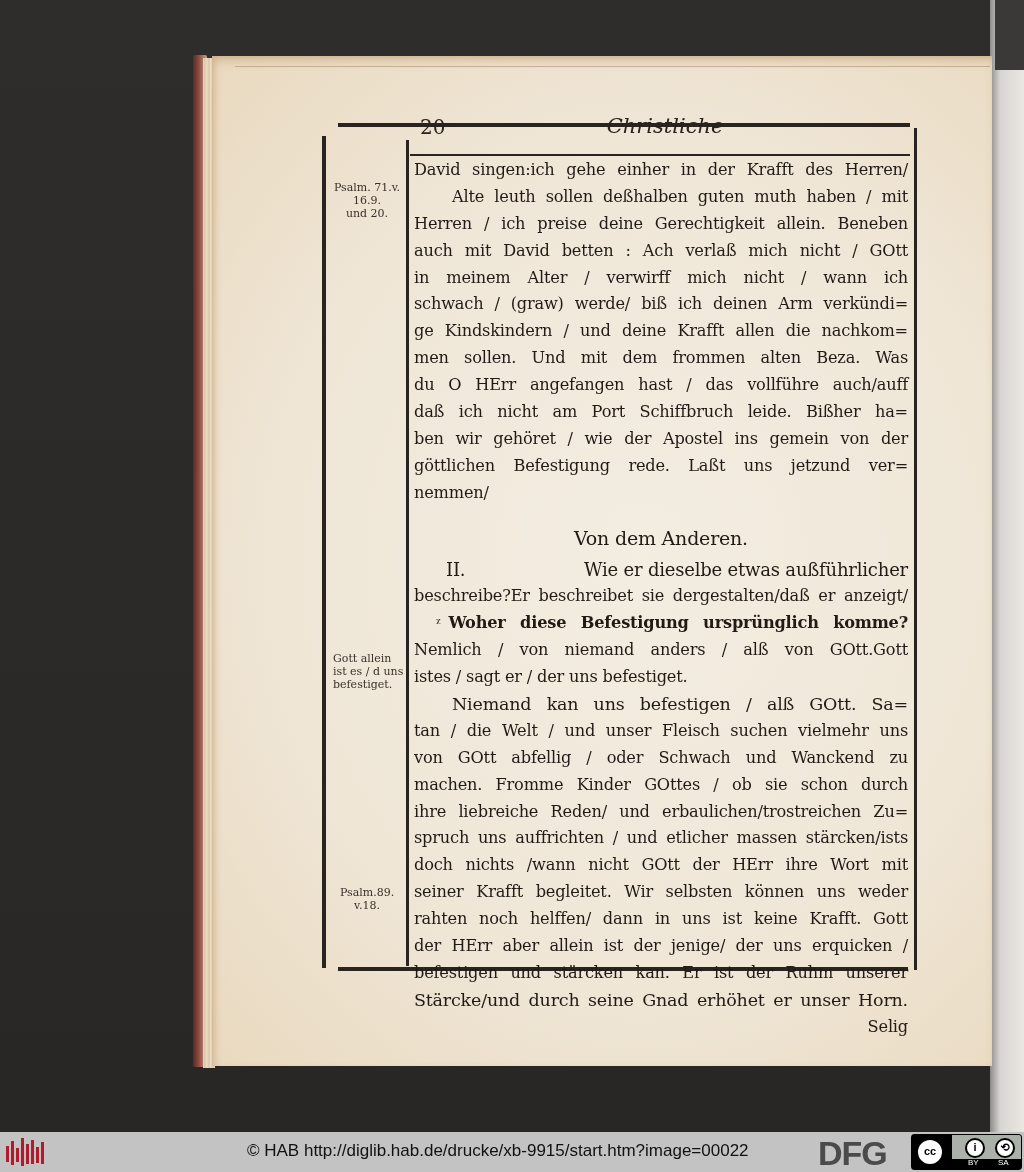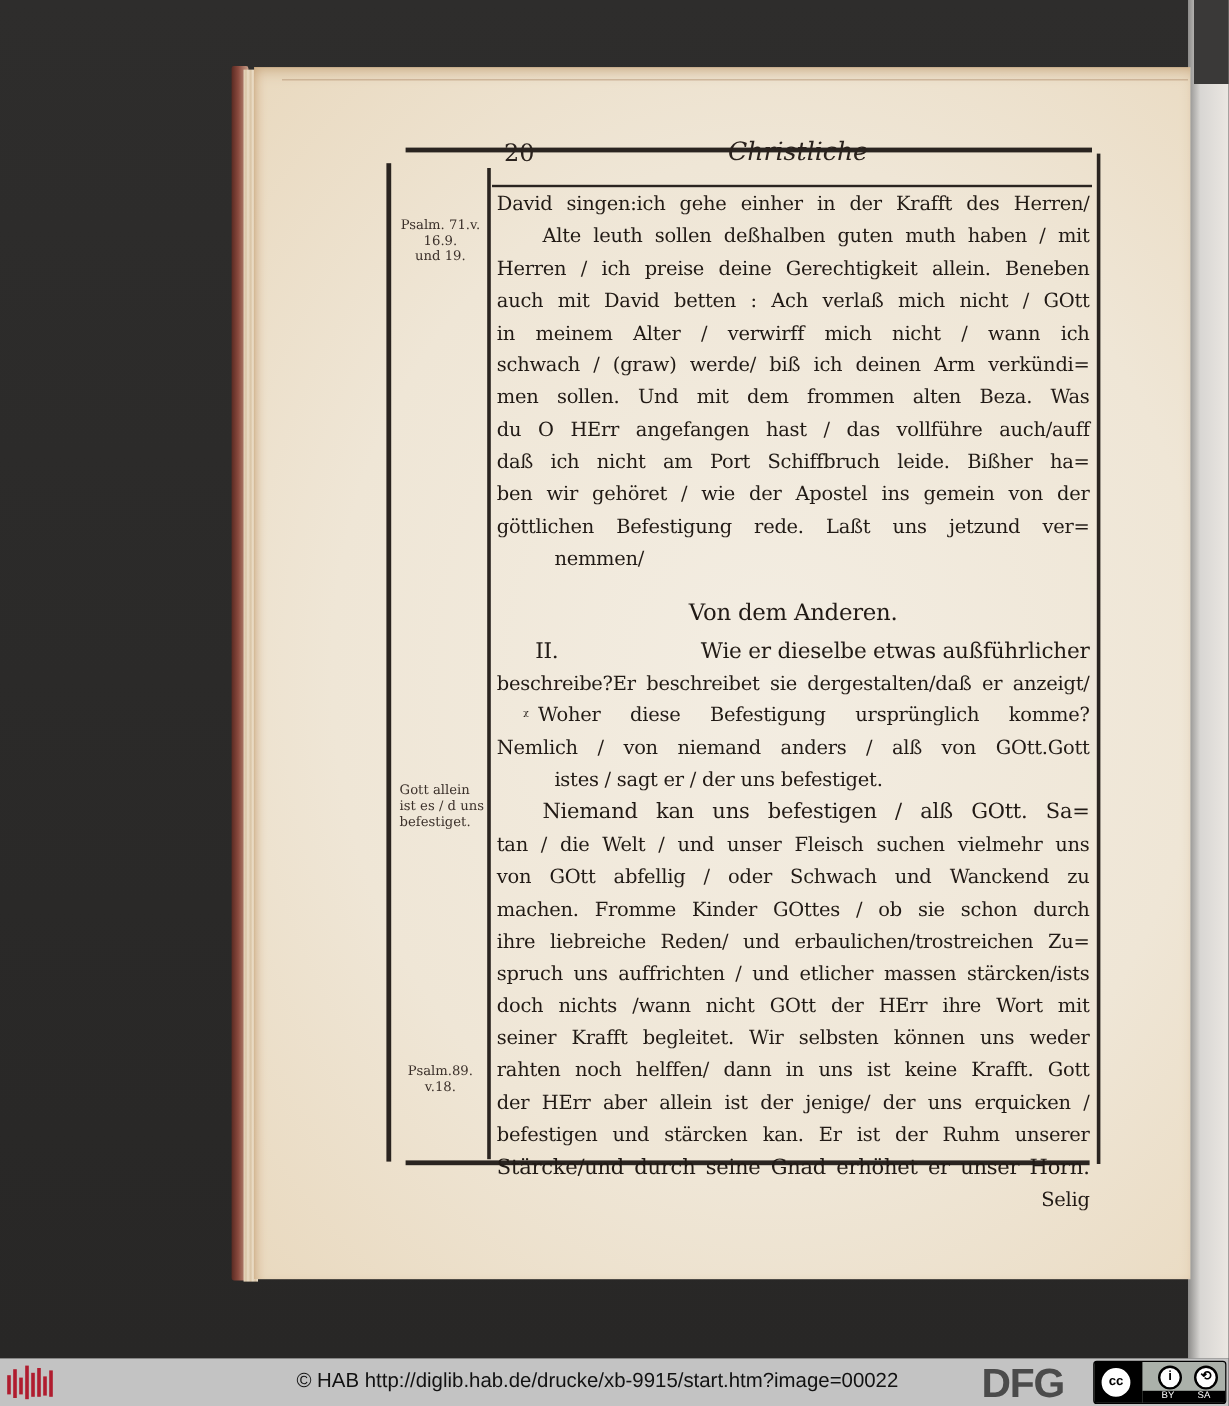--- a/index.html
+++ b/index.html
@@ -60,21 +60,21 @@
     color: #3b302a; text-align: center;
   }
   .margin-note.left { text-align: left; left: 333px; }
 
   .body-text {
     position: absolute; left: 414px; top: 157px; width: 494px;
     font-family: "DejaVu Serif", serif; color: #211a15;
     font-size: 16.2px; line-height: 26.9px; letter-spacing: -0.2px;
   }
   .line { display: block; white-space: nowrap; text-align: justify; text-align-last: justify; height: 26.9px; }
-  .line.last { text-align-last: left; margin-left: 48px; }
+  .line.last { text-align-last: left; }
   .line.indent { padding-left: 38px; }
   .line.right { text-align: right; text-align-last: right; }
   .line.heading { text-align: center; text-align-last: center; font-size: 19px; margin-top: 18px; margin-bottom: 2px; height: 30px; }
   .line.numbered { padding-left: 20px; font-size: 18px; gap: 28px; }
   .line.marker { padding-left: 22px; }
   .line.big { font-size: 17.5px; }
 
   
   .footer {
     position: absolute; left: 0; top: 1132px; width: 1024px; height: 40px;
@@ -125,56 +125,57 @@
 <div class="rule rule-head"></div>
 
 <div class="running-head">
   <span class="pageno">20</span>
   <span class="title">Christliche</span>
 </div>
 
 <div class="margin-note" style="top:181px;">
   <div>Psalm. 71.v.</div>
   <div>16.9.</div>
-  <div>und 19.</div>
+  <div>und 20.</div>
 </div>
 <div class="margin-note left" style="top:652px;">
   <div>Gott allein</div>
   <div>ist es / d uns</div>
   <div>befestiget.</div>
 </div>
 <div class="margin-note" style="top:886px;">
   <div>Psalm.89.</div>
   <div>v.18.</div>
 </div>
 
 <div class="body-text">
   <span class="line">David singen:ich gehe einher in der Krafft des Herren/</span>
   <span class="line indent">Alte leuth sollen deßhalben guten muth haben / mit</span>
   <span class="line">Herren / ich preise deine Gerechtigkeit allein. Beneben</span>
   <span class="line">auch mit David betten : Ach verlaß mich nicht / GOtt</span>
   <span class="line">in meinem Alter / verwirff mich nicht / wann ich</span>
   <span class="line">schwach / (graw) werde/ biß ich deinen Arm verkündi=</span>
+  <span class="line">ge Kindskindern / und deine Krafft allen die nachkom=</span>
   <span class="line">men sollen. Und mit dem frommen alten Beza. Was</span>
   <span class="line">du O HErr angefangen hast / das vollführe auch/auff</span>
   <span class="line">daß ich nicht am Port Schiffbruch leide. Bißher ha=</span>
   <span class="line">ben wir gehöret / wie der Apostel ins gemein von der</span>
   <span class="line">göttlichen Befestigung rede. Laßt uns jetzund ver=</span>
   <span class="line last">nemmen/</span>
 
   <span class="line heading">Von dem Anderen.</span>
 
   <span class="line numbered" style="display:flex; justify-content:space-between;">
     <span style="padding-left:12px;">II.</span>
     <span>Wie er dieselbe etwas außführlicher</span>
   </span>
   <span class="line">beschreibe?Er beschreibet sie dergestalten/daß er anzeigt/</span>
   <span class="line marker" style="display:flex; gap:8px;">
     <span style="font-size:12px;">ᵡ</span>
-    <span style="flex:1; text-align:justify; text-align-last:justify;">Woher diese Befestigung ursprünglich komme?</span>
+    <span style="flex:1; text-align:justify; text-align-last:justify;font-weight:bold;">Woher diese Befestigung ursprünglich komme?</span>
   </span>
   <span class="line">Nemlich / von niemand anders / alß von GOtt.Gott</span>
   <span class="line last">istes / sagt er / der uns befestiget.</span>
 
   <span class="line indent big">Niemand kan uns befestigen / alß GOtt. Sa=</span>
   <span class="line">tan / die Welt / und unser Fleisch suchen vielmehr uns</span>
   <span class="line">von GOtt abfellig / oder Schwach und Wanckend zu</span>
   <span class="line">machen. Fromme Kinder GOttes / ob sie schon durch</span>
   <span class="line">ihre liebreiche Reden/ und erbaulichen/trostreichen Zu=</span>
   <span class="line">spruch uns auffrichten / und etlicher massen stärcken/ists</span>

